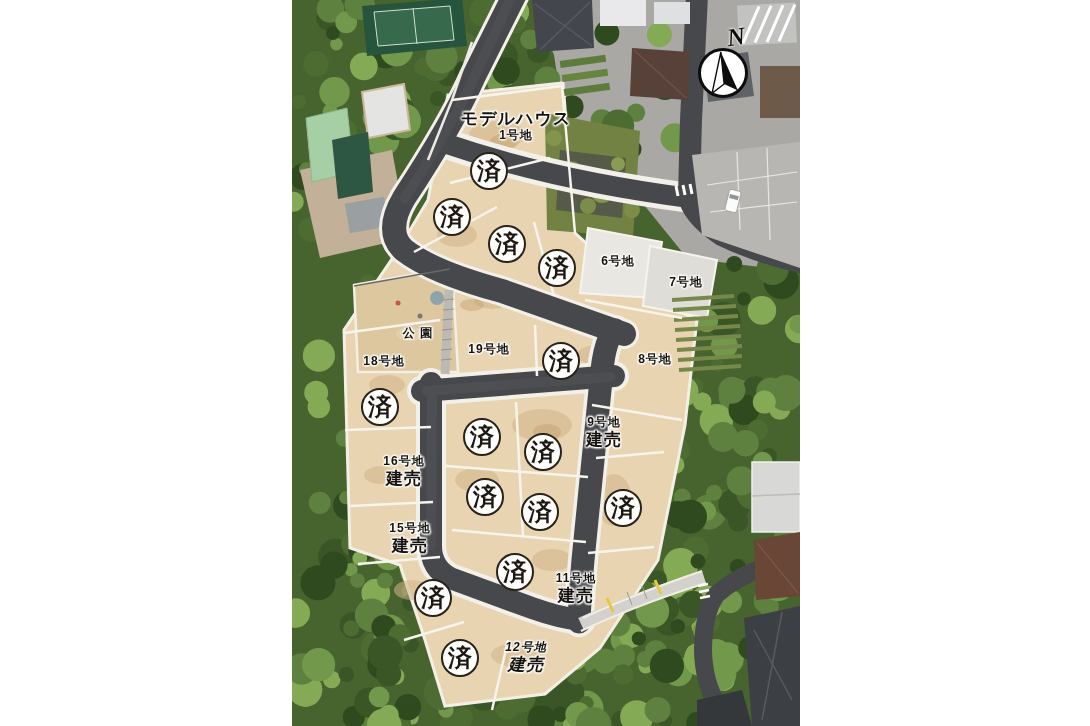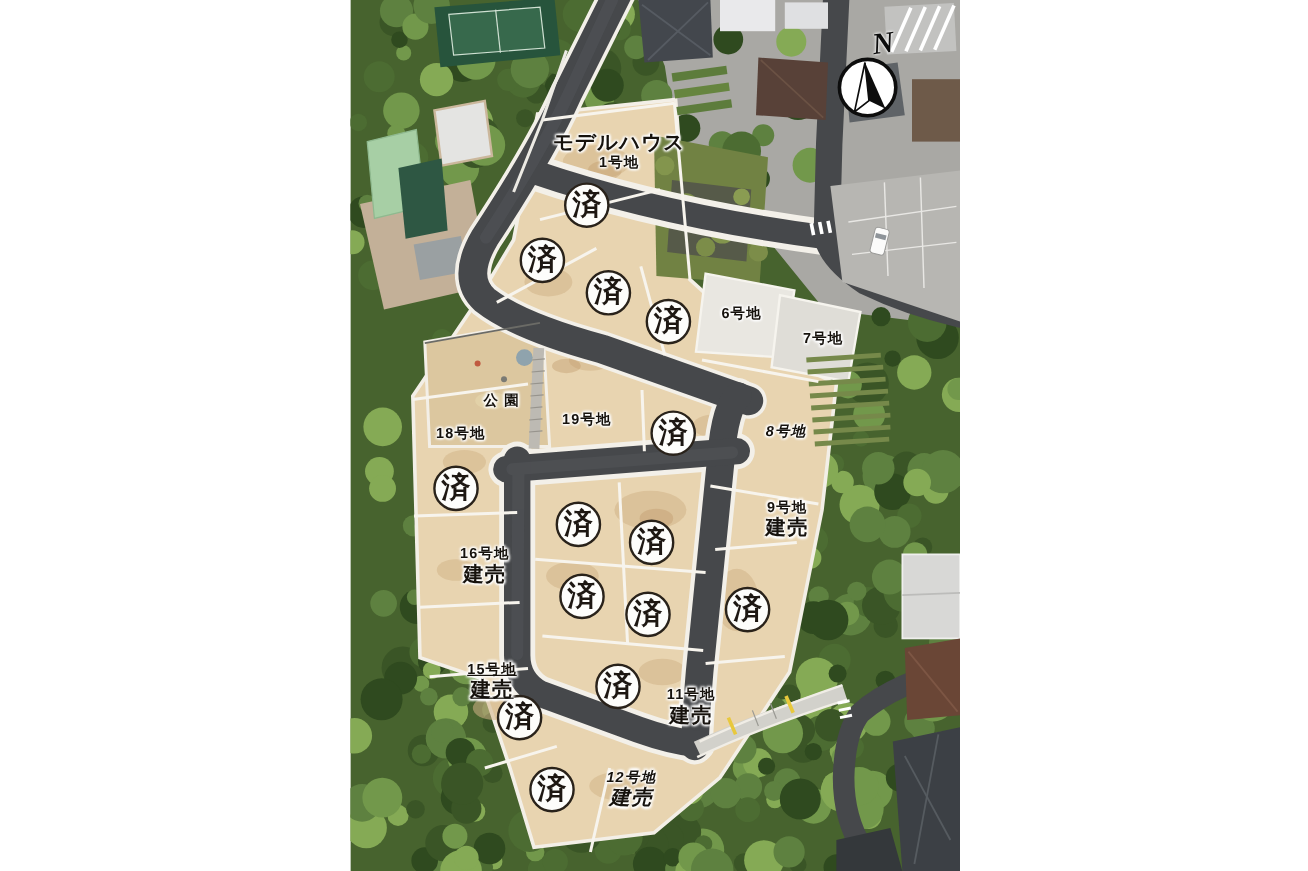--- a/index.html
+++ b/index.html
@@ -549,32 +549,32 @@
       </div>
       <div class="lot-label" style="left: 418px; top: 306px; margin-top: 28px;">
         <div class="big">公 園</div>
       </div>
       <div class="lot-label" style="left: 384px; top: 362px;">
         <div class="big">18号地</div>
       </div>
       <div class="lot-label" style="left: 489px; top: 350px; text-align: center;">
         <div class="big">19号地</div>
       </div>
-      <div class="lot-label" style="left: 655px; top: 360px; font-style: italic;">
+      <div class="lot-label" style="left: 655px; top: 360px;">
         <div class="big">8号地</div>
       </div>
-      <div class="lot-label" style="left: 656px; top: 433px;">
+      <div class="lot-label" style="left: 604px; top: 433px;">
         <div class="big">9号地</div>
         <div class="small">建売</div>
       </div>
       <div class="lot-label" style="left: 404px; top: 472px;">
         <div class="big">16号地</div>
         <div class="small">建売</div>
       </div>
-      <div class="lot-label" style="left: 410px; top: 568px; text-decoration: underline;">
+      <div class="lot-label" style="left: 410px; top: 539px;">
         <div class="big">15号地</div>
         <div class="small">建売</div>
       </div>
       <div class="lot-label" style="left: 576px; top: 589px;">
         <div class="big">11号地</div>
         <div class="small">建売</div>
       </div>
       <div class="lot-label" style="left: 526px; top: 658px; font-style: italic;">
         <div class="big">12号地</div>
         <div class="small">建売</div>

